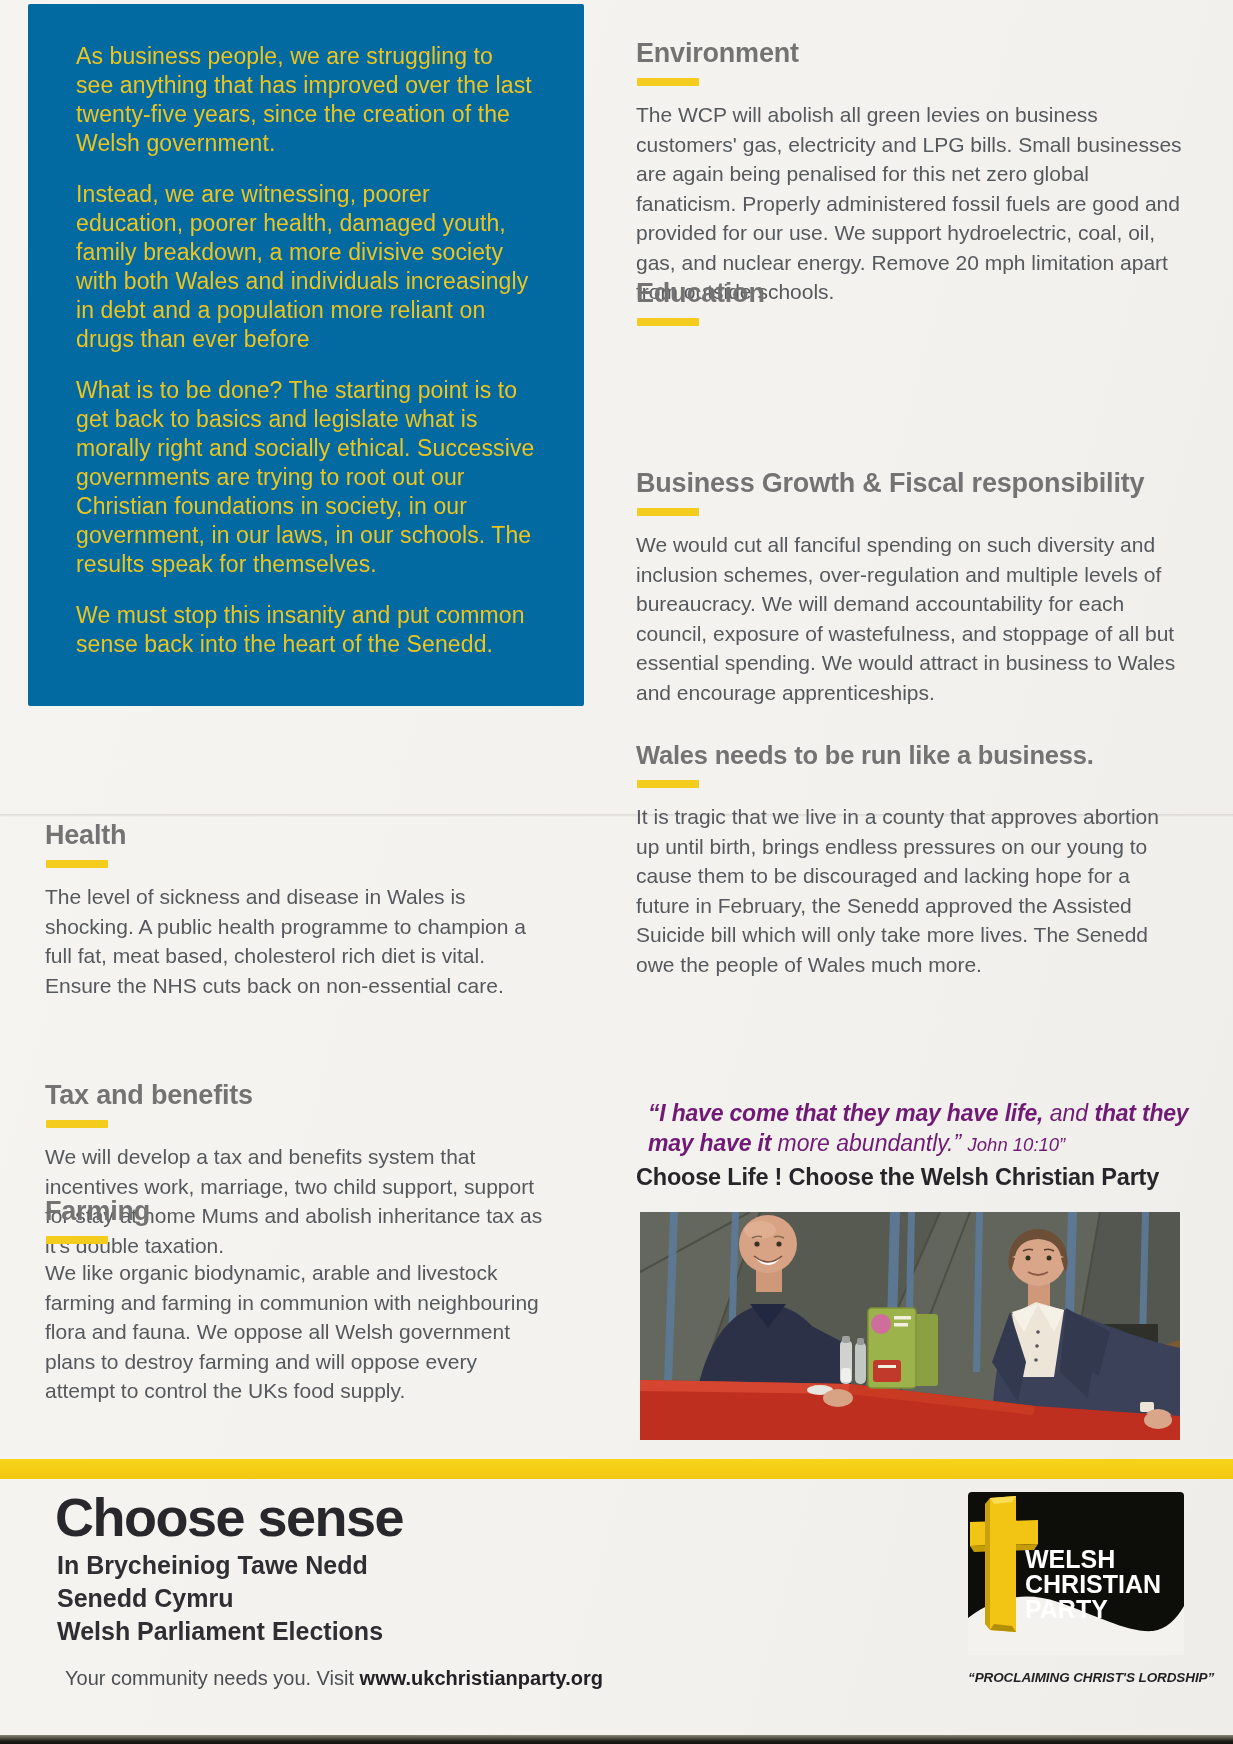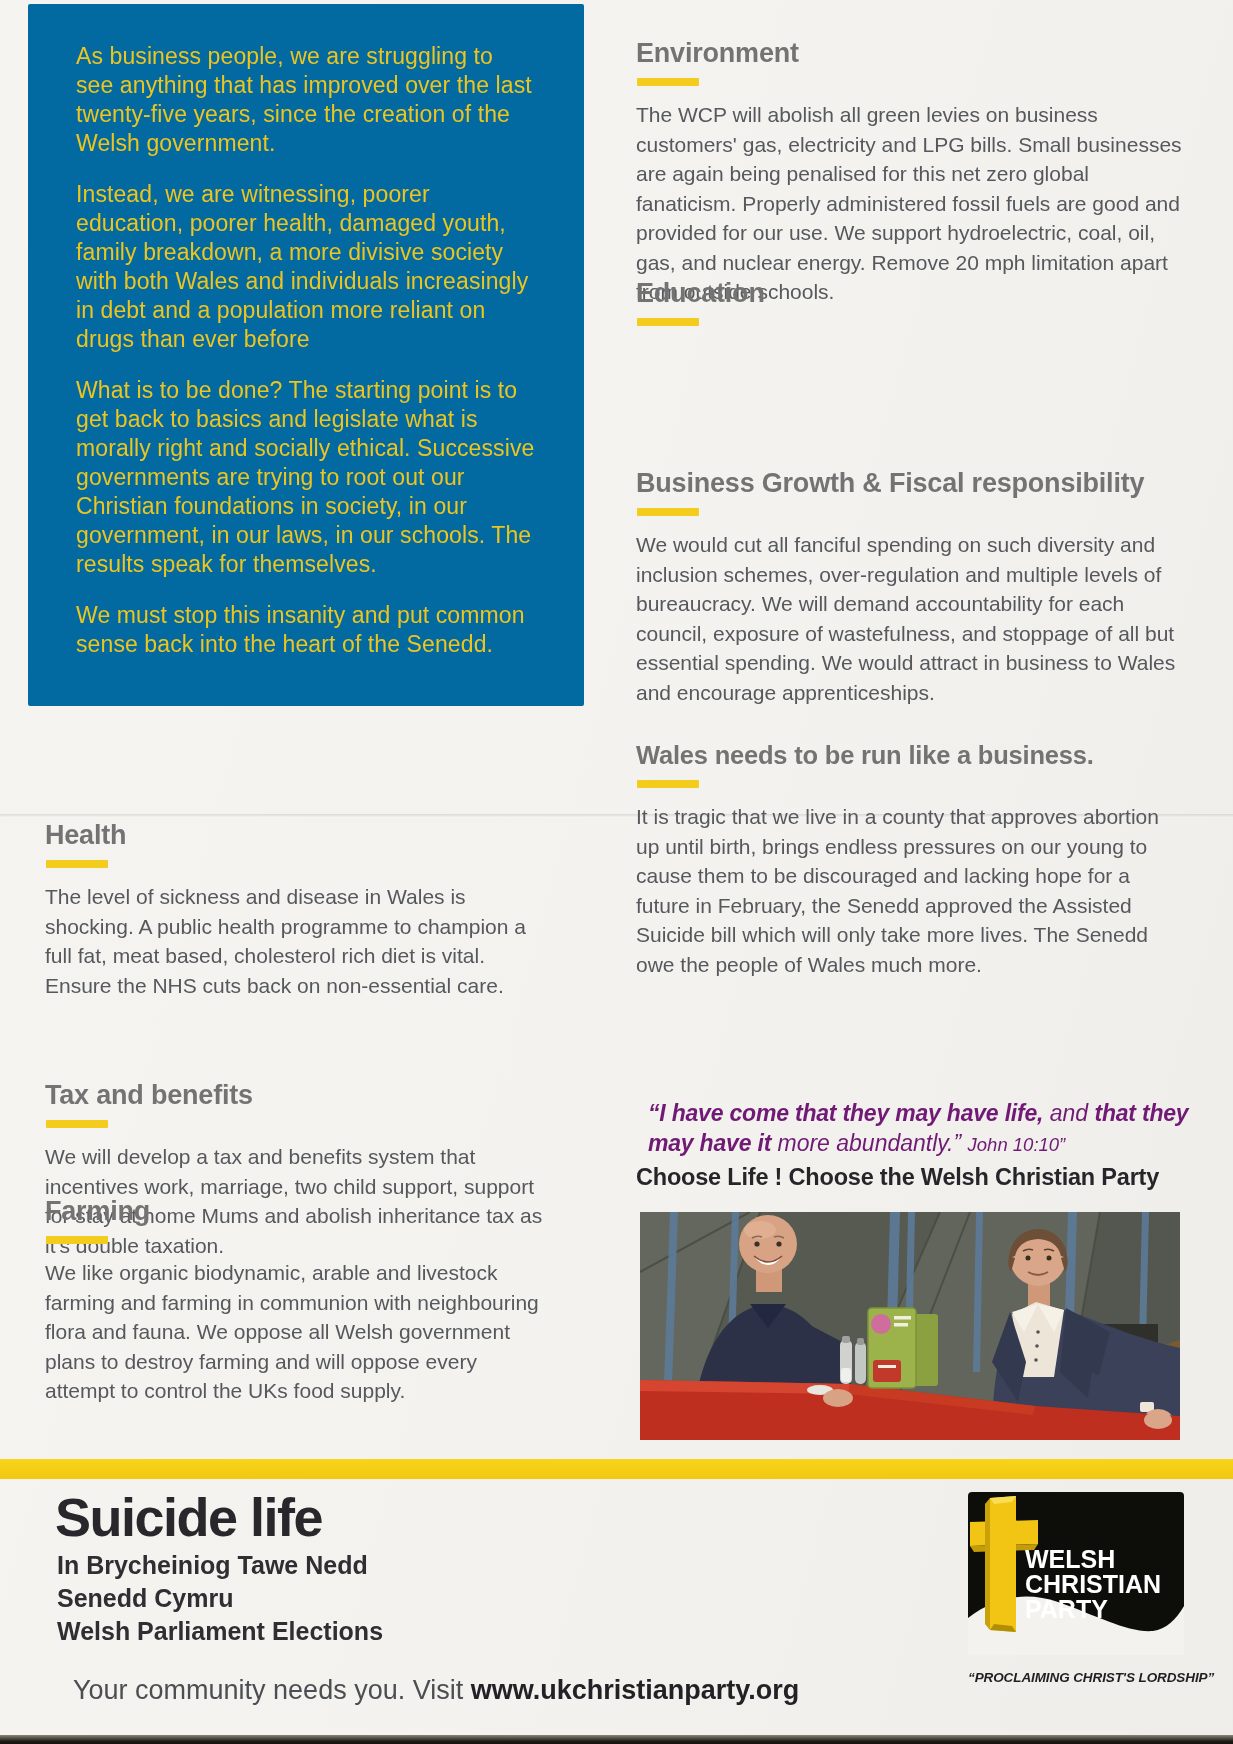--- a/index.html
+++ b/index.html
@@ -40,21 +40,21 @@
     font-weight:bold;font-size:23.5px;color:#26262a;letter-spacing:-0.2px;
   }
   
   .photo{left:640px;top:1212px;width:540px;height:228px;overflow:hidden;border-radius:1px;}
   
   .stripe{left:0;top:1459px;width:1233px;height:20px;background:linear-gradient(#f8d41c,#f2c70f);}
   .footer-head{
     left:55px;top:1486px;margin:0;font-size:54px;font-weight:bold;color:#28282c;letter-spacing:-1.5px;
   }
   .footer-lines{left:57px;top:1549px;margin:0;font-size:25px;font-weight:bold;color:#2e2e33;line-height:33px;}
-  .footer-cta{left:57px;top:1659px;margin:16px;font-size:27px;color:#4b4e52;}
+  .footer-cta{left:57px;top:1659px;margin:8px;font-size:20px;color:#4b4e52;}
   .footer-cta b{color:#222226;}
   .logo-wrap{left:968px;top:1492px;width:216px;}
   .logo-tagline{
     margin:6px 0 0 0;text-align:center;font-size:13.5px;font-weight:bold;font-style:italic;
     color:#1f1f22;letter-spacing:-0.1px;white-space:nowrap;
   }
   .crease{left:0;top:814px;width:1233px;height:4px;
     background:linear-gradient(rgba(110,104,94,0.18),rgba(255,255,255,0.45));}
   .scan-bottom{left:0;top:1735px;width:1233px;height:9px;
     background:linear-gradient(#8a8678,#1c1b15 70%,#12110c);}
@@ -207,21 +207,21 @@
       <ellipse cx="180" cy="178" rx="13" ry="5" fill="#e8e6df"></ellipse>
     </g>
 
     <ellipse cx="198" cy="186" rx="15" ry="9" fill="#d8a284"></ellipse>
     <ellipse cx="518" cy="208" rx="14" ry="9" fill="#d9a68a"></ellipse>
   </svg>
 </div>
 
 <div class="abs stripe"></div>
 
-<h1 class="abs footer-head">Suicide life</h1>
+<h1 class="abs footer-head">Choose sense</h1>
 
 <div class="abs footer-lines">
   <div>In Brycheiniog Tawe Nedd</div>
   <div>Senedd Cymru</div>
   <div>Welsh Parliament Elections</div>
 </div>
 
 <p class="abs footer-cta"><span>Your community needs you. Visit </span><b>www.ukchristianparty.org</b></p>
 
 <div class="abs logo-wrap">

